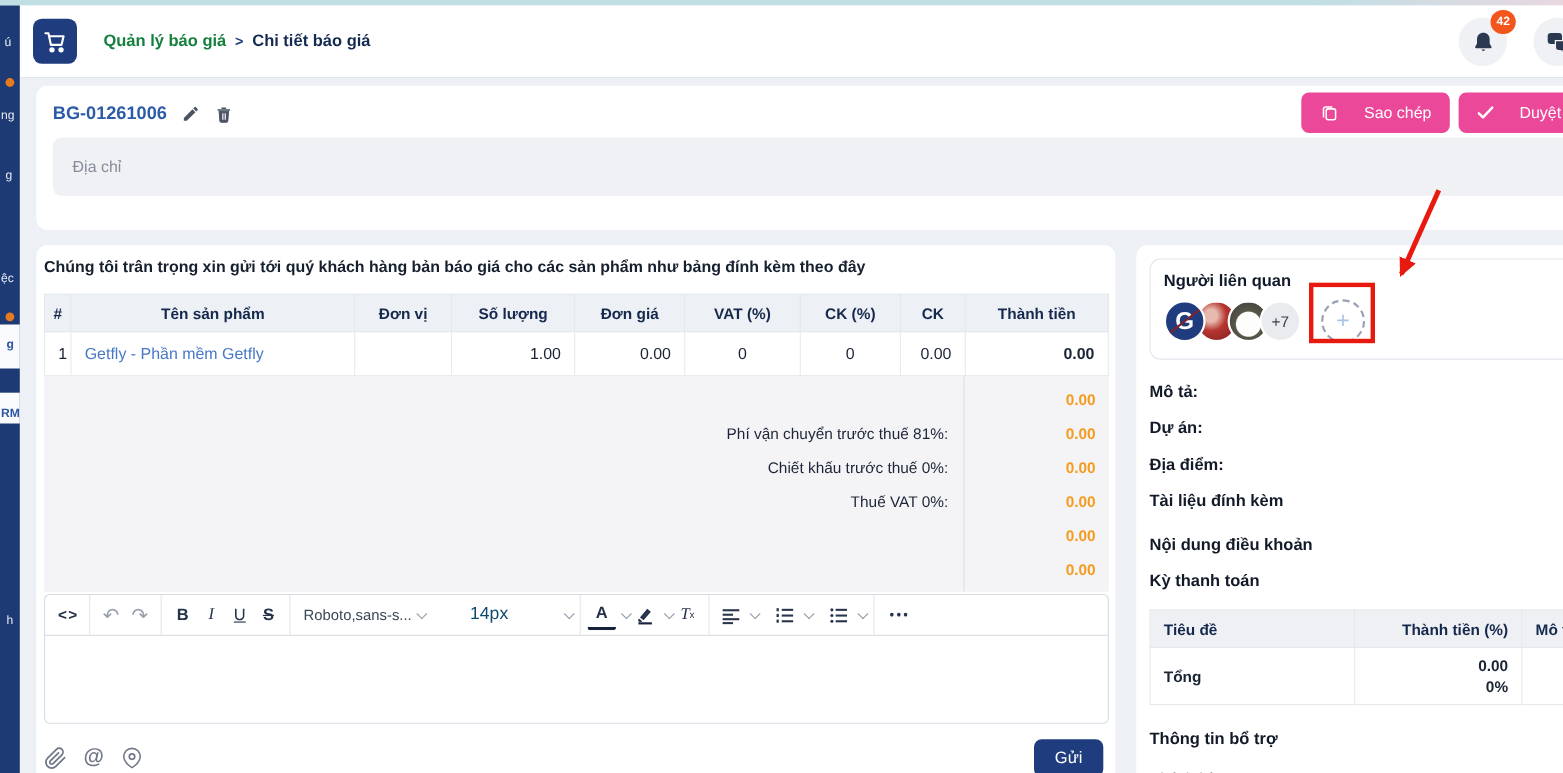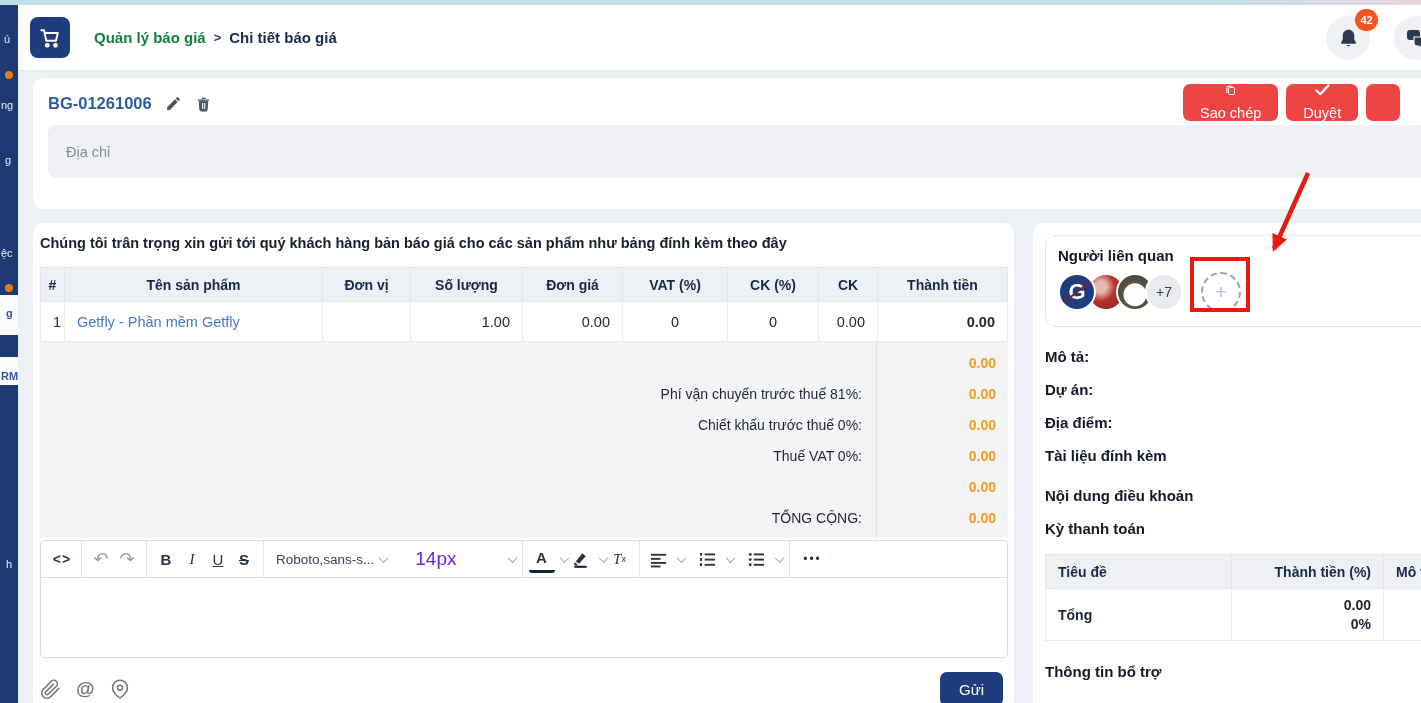--- a/index.html
+++ b/index.html
@@ -36,23 +36,23 @@
     background:#f4551c; color:#fff; font-size:11px; font-weight:bold; display:flex;
     align-items:center; justify-content:center; padding:0 4px; }
 
   
   .title-card { position:absolute; left:33px; top:78px; right:-15px; height:131px;
     background:#fff; border-radius:10px; }
   .title-row { display:flex; align-items:center; padding:16px 0 0 15px; }
   .doc-code { color:#2c5ca8; font-weight:bold; font-size:16.5px; }
   .mini-icon { margin-left:13px; cursor:pointer; display:flex; }
   .action-btns { position:absolute; left:1150px; top:6px; display:flex; gap:8px; }
-  .btn-primary { background:#ef4444; color:#fff; border:none; height:37px; border-radius:7px;
+  .btn-primary { background:#ec4899; color:#fff; border:none; height:37px; border-radius:7px;
     padding:0 17px; font-size:14.5px; font-family:"Liberation Sans",sans-serif;
-    display:flex; align-items:center; gap:9px; cursor:pointer; white-space:nowrap;flex-direction:column; }
+    display:flex; align-items:center; gap:23px; cursor:pointer; white-space:nowrap; }
   .addr-field { margin:12px 0 0 15px; height:53px; background:#f0f1f4; border-radius:8px;
     display:flex; align-items:center; padding-left:18px; color:#858c99; font-size:14.5px; cursor:text; }
 
   
   .main-card { position:absolute; left:33px; top:223px; width:981px; bottom:-12px;
     background:#fff; border-radius:10px; padding:10px 6px 0 7px; }
   .intro { font-weight:bold; font-size:14.5px; color:#17202e; line-height:21px; margin-bottom:13px; }
 
   table.quote { width:100%; border-collapse:collapse; table-layout:fixed; }
   table.quote th { background:#edf0f4; color:#15284d; font-size:14px; font-weight:bold;
@@ -75,21 +75,21 @@
   .tb-btn { display:flex; align-items:center; justify-content:center; min-width:26px; height:28px;
     cursor:pointer; color:#24324a; font-size:15px; border-radius:3px; }
   .tb-sep { width:1px; height:36px; background:#e3e6eb; margin:0 6px; }
   .chev { width:7px; height:7px; border-right:1.6px solid #97a0ae; border-bottom:1.6px solid #97a0ae;
     transform:rotate(45deg) translate(-1px,-1px); margin-left:6px; cursor:pointer; }
   .tb-code { font-weight:bold; letter-spacing:1px; font-size:14px; }
   .tb-undo { color:#9aa1ad; font-size:18px; }
   .tb-b { font-weight:bold; } .tb-i { font-style:italic; font-family:"Liberation Serif",serif; }
   .tb-u { text-decoration:underline; } .tb-s { text-decoration:line-through; font-weight:bold; }
   .tb-font { font-size:13.5px; color:#3a4556; margin-left:6px; cursor:pointer; display:flex; align-items:center; }
-  .tb-size { font-size:19px; color:#6d28d9; margin-left:28px; cursor:pointer; }
+  .tb-size { font-size:16px; color:#0c4a6e; margin-left:40px; cursor:pointer; }
   .tb-size-chev { margin-left:52px; }
   .tb-A { font-weight:bold; border-bottom:3px solid #16213a; line-height:15px; padding:0 2px; }
   .tb-Tx { font-style:italic; font-family:"Liberation Serif",serif; font-size:15px; }
   .tb-Tx sub { font-style:normal; font-family:"Liberation Sans",sans-serif; font-size:9px; }
   .tb-more { font-size:12px; letter-spacing:2px; color:#24324a; margin-left:4px; }
   .ed-body { height:80px; cursor:text; }
 
   .bottom-row { display:flex; align-items:center; margin-top:14px; }
   .attach-icon { margin-right:15px; cursor:pointer; display:flex; color:#6f7787; }
   .at-glyph { font-size:19px; font-weight:bold; color:#6f7787; }
@@ -278,21 +278,20 @@
       <span class="sum-value">0.00</span>
     </div>
     <div class="sum-row">
       <span class="sum-label">Thuế VAT 0%:</span>
       <span class="sum-value">0.00</span>
     </div>
     <div class="sum-row">
       <span class="sum-value">0.00</span>
     </div>
     <div class="sum-row">
-      <span class="sum-label">TỔNG CỘNG:</span>
       <span class="sum-value">0.00</span>
     </div>
   </div>
 
   <div class="editor-box">
     <div class="ed-toolbar">
       <span class="tb-btn tb-code">&lt;&gt;</span>
       <span class="tb-sep"></span>
       <span class="tb-btn tb-undo">↶</span>
       <span class="tb-btn tb-undo">↷</span>

